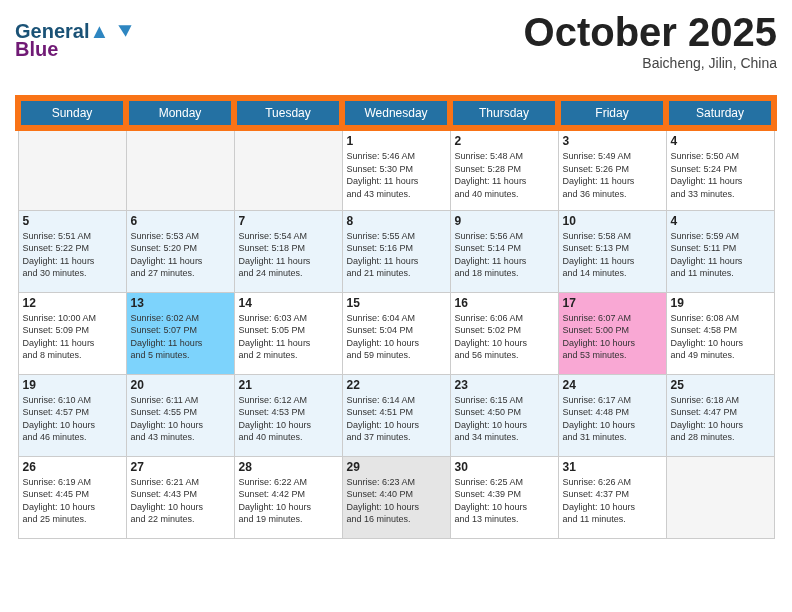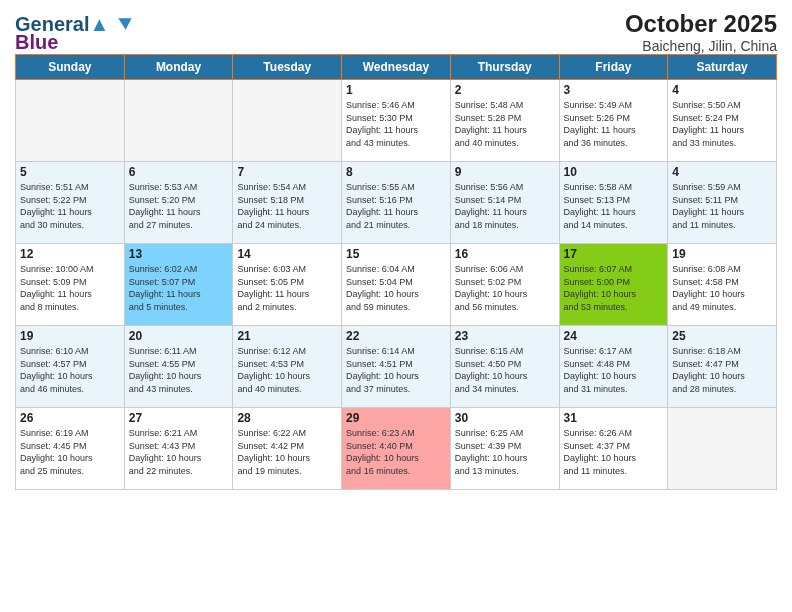--- a/index.html
+++ b/index.html
@@ -11,22 +11,22 @@
       overflow: hidden;
     }
     .container {
       width: 792px;
       height: 612px;
       padding: 10px 15px 10px 15px;
     }
     .header {
       display: flex;
       justify-content: space-between;
-      align-items: flex-end;
-      margin-bottom: 0;
+      align-items: center;
+      margin-bottom: 24px;
     }
     .logo {
       display: flex;
       align-items: center;
     }
     .logo-text {
       font-size: 20px;
       font-weight: bold;
       color: #1a5276;
       line-height: 1.1;
@@ -36,41 +36,41 @@
     }
     .logo-icon {
       width: 22px;
       height: 22px;
       margin-left: 2px;
     }
     .title-block {
       text-align: right;
     }
     .month-title {
-      font-size: 24px;
+      font-size: 40px;
       font-weight: bold;
       color: #222;
     }
     .subtitle {
       font-size: 14px;
       color: #444;
     }
     .calendar {
       width: 100%;
       border-collapse: collapse;
       border: 1px solid #bbb;
     }
     .calendar th {
       background: #2471a3;
       color: #fff;
       font-size: 12px;
-      font-weight: bold;
+      font-weight: normal;
       text-align: center;
       padding: 5px 3px;
-      border: 1px solid #f97316;
+      border: 6px solid #f97316;
     }
     .calendar td {
       vertical-align: top;
       border: 1px solid #ccc;
       padding: 3px 4px;
       width: calc(100% / 7);
       height: 82px;
       background: #fff;
       font-size: 9.5px;
       color: #333;
@@ -239,21 +239,21 @@
 Daylight: 10 hours
 and 59 minutes.</div>
           </td>
           <td style="background: rgb(255, 255, 255);">
             <div class="day-num">16</div>
             <div class="day-info" style="white-space: pre-line;">Sunrise: 6:06 AM
 Sunset: 5:02 PM
 Daylight: 10 hours
 and 56 minutes.</div>
           </td>
-          <td style="background: #84cc16;">
+          <td style="background: #f9a8d4;">
             <div class="day-num">17</div>
             <div class="day-info" style="white-space: pre-line;">Sunrise: 6:07 AM
 Sunset: 5:00 PM
 Daylight: 10 hours
 and 53 minutes.</div>
           </td>
           <td style="background: rgb(255, 255, 255);">
             <div class="day-num">19</div>
             <div class="day-info" style="white-space: pre-line;">Sunrise: 6:08 AM
 Sunset: 4:58 PM
@@ -327,21 +327,21 @@
 Daylight: 10 hours
 and 22 minutes.</div>
           </td>
           <td style="background: rgb(255, 255, 255);">
             <div class="day-num">28</div>
             <div class="day-info" style="white-space: pre-line;">Sunrise: 6:22 AM
 Sunset: 4:42 PM
 Daylight: 10 hours
 and 19 minutes.</div>
           </td>
-          <td style="background: #fca5a5;">
+          <td style="background: #e5e5e5;">
             <div class="day-num">29</div>
             <div class="day-info" style="white-space: pre-line;">Sunrise: 6:23 AM
 Sunset: 4:40 PM
 Daylight: 10 hours
 and 16 minutes.</div>
           </td>
           <td style="background: rgb(255, 255, 255);">
             <div class="day-num">30</div>
             <div class="day-info" style="white-space: pre-line;">Sunrise: 6:25 AM
 Sunset: 4:39 PM

